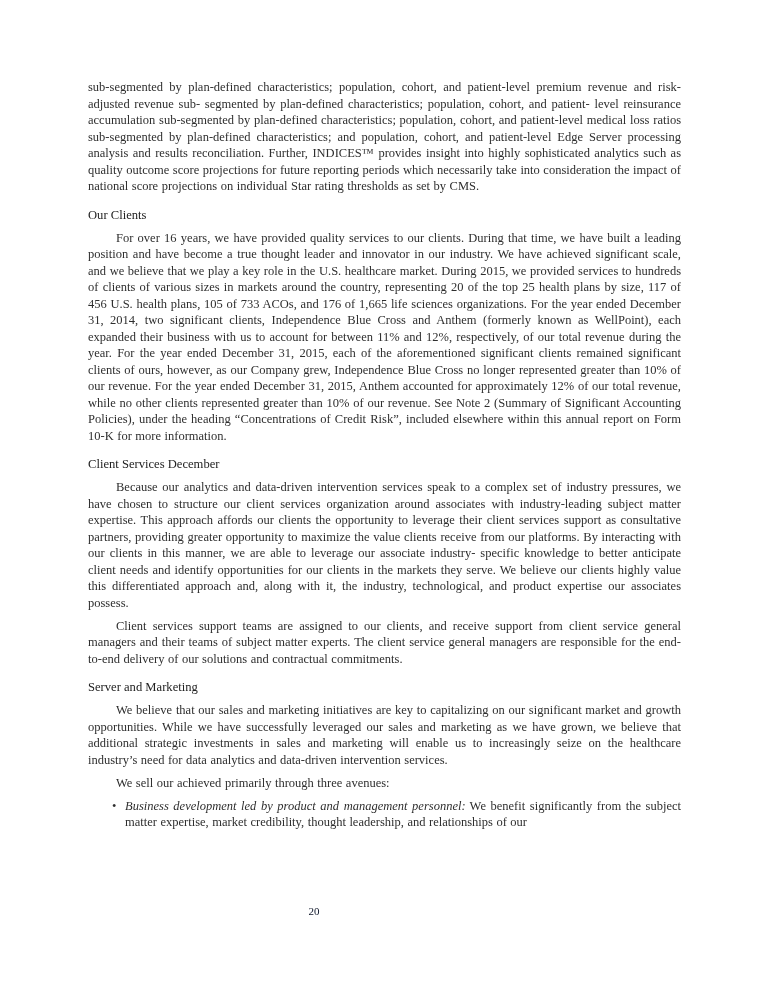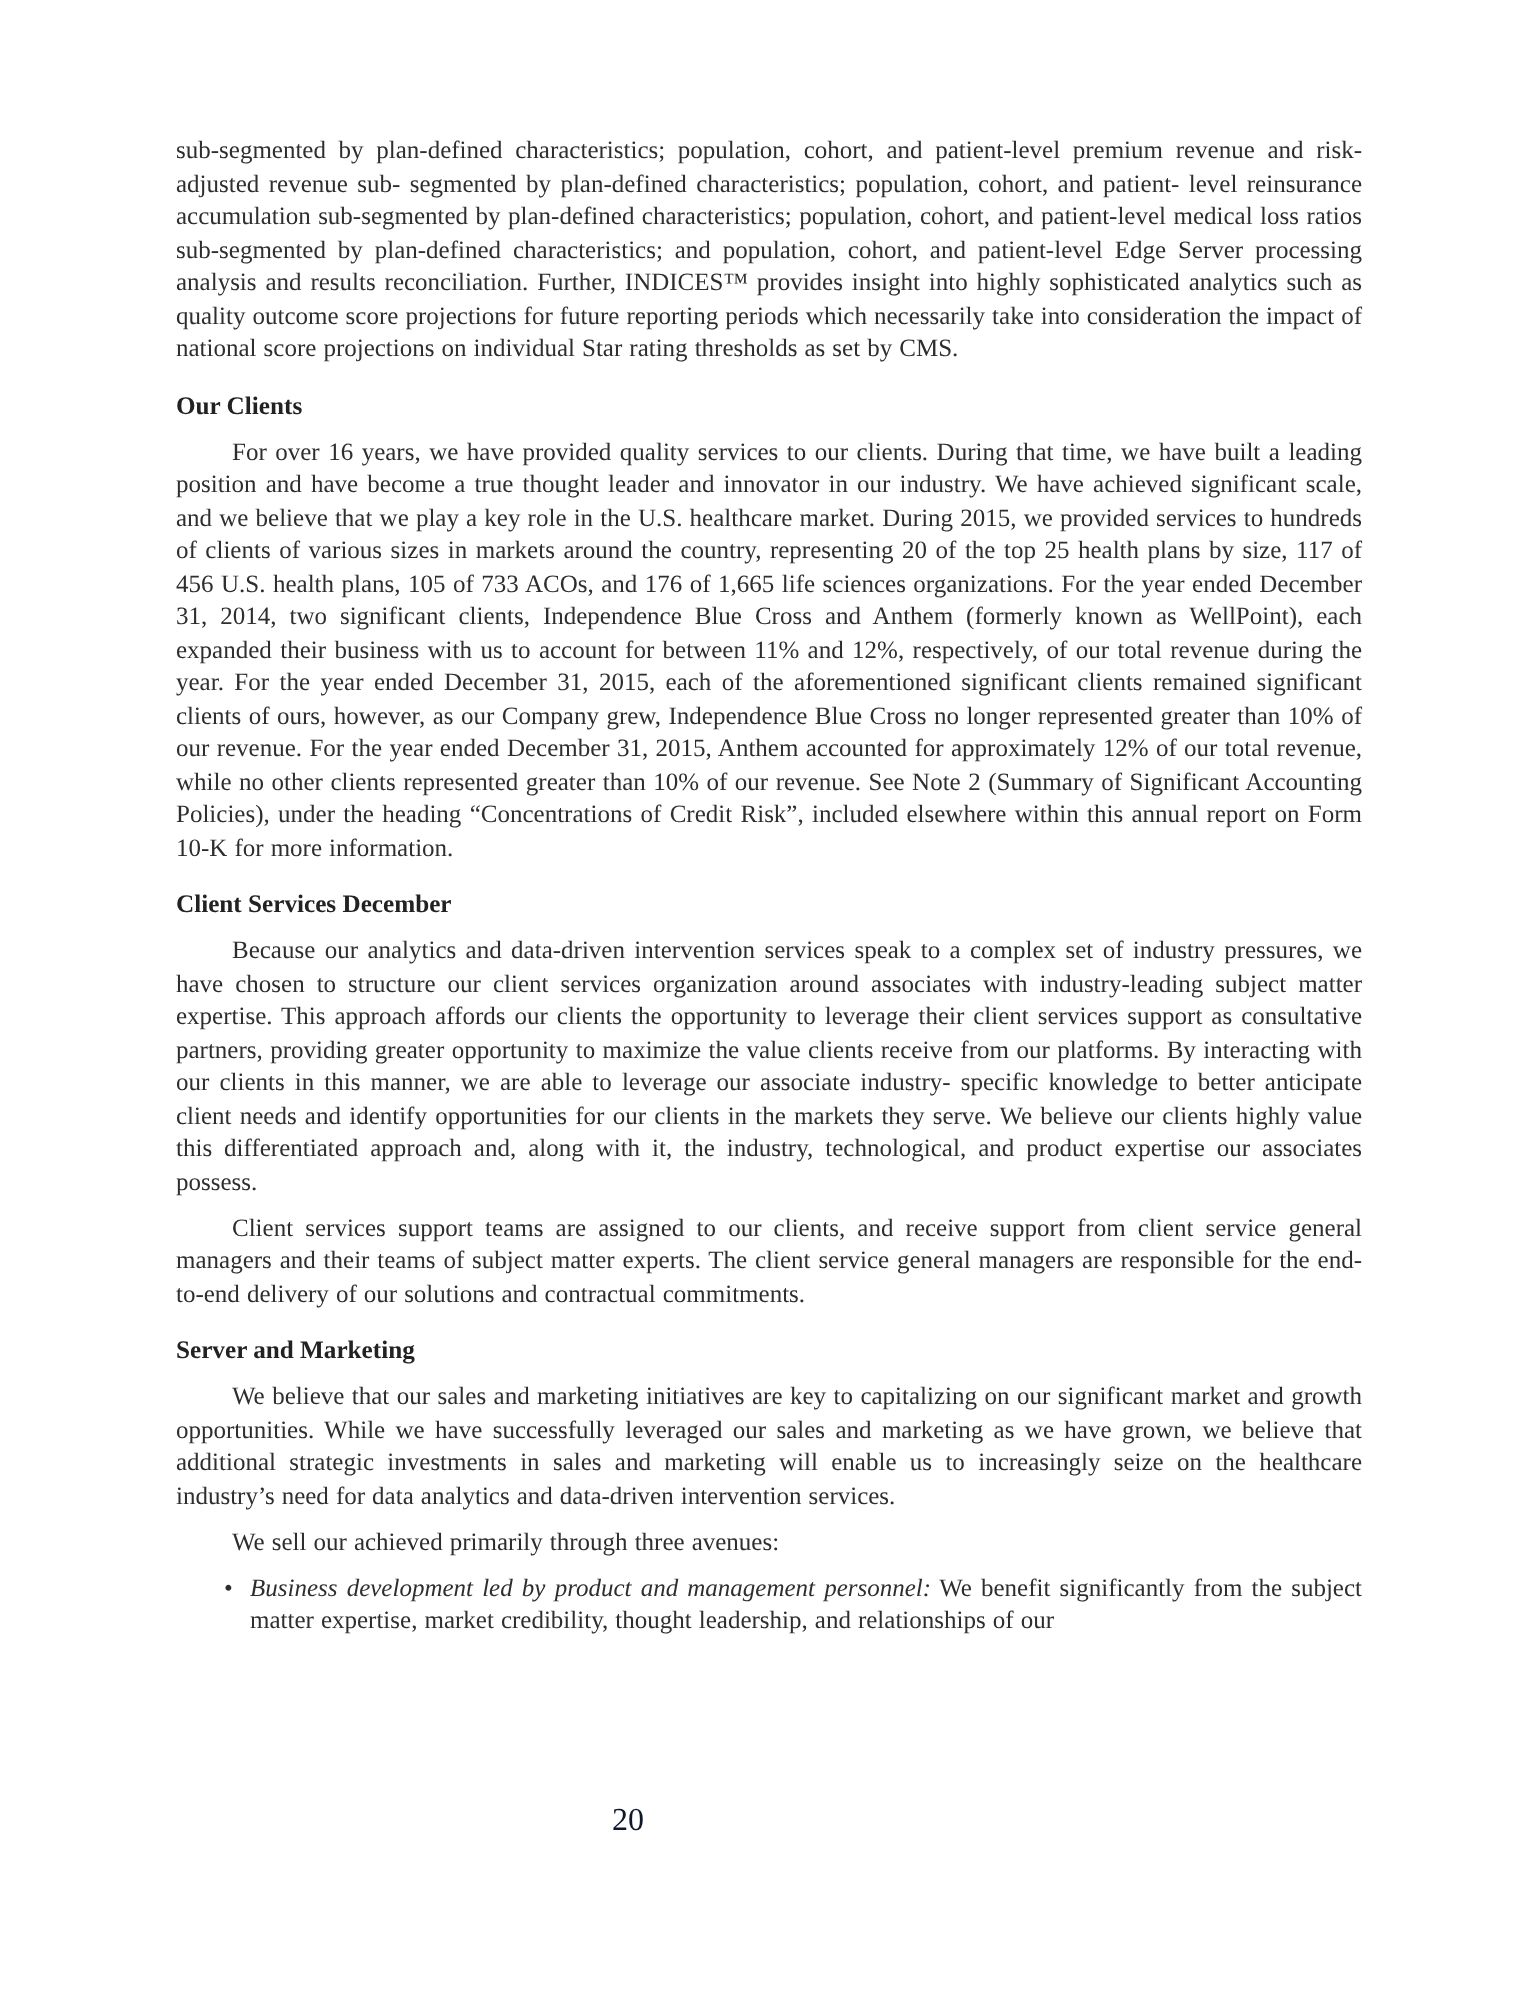--- a/index.html
+++ b/index.html
@@ -12,37 +12,37 @@
     width: 768px;
     height: 1000px;
     background: #ffffff;
     font-family: "Liberation Serif", "DejaVu Serif", serif;
     color: #2e2e2e;
     overflow: hidden;
   }
   .content {
     position: absolute;
     left: 88px;
-    top: 67px;
+    top: 79px;
     width: 593px;
   }
   .para {
     font-size: 12.5px;
     line-height: 16.5px;
     margin: 0 0 6.5px 0;
     text-align: justify;
     word-spacing: 0.4px;
   }
   .para.indent {
     text-indent: 28px;
   }
   .heading {
     font-size: 12.6px;
     line-height: 16.5px;
-    font-weight: bold;
+    font-weight: normal;
     margin: 12px 0 6.5px 0;
     color: #222222;
   }
   .bullet {
     display: flex;
     margin: 2px 0 0 24px;
     font-size: 12.5px;
     line-height: 16.5px;
   }
   .bullet .marker {
@@ -57,21 +57,21 @@
   .bullet .bullet-text em {
     font-style: italic;
     margin-right: 4px;
   }
   .page-number {
     position: absolute;
     top: 903px;
     left: 0;
     width: 628px;
     text-align: center;
-    font-size: 16px;
+    font-size: 11px;
     line-height: 16.5px;
     color: #0f172a;
   }
 </style>
 </head>
 <body>
 
 <div class="page">
   <div class="content">
 

